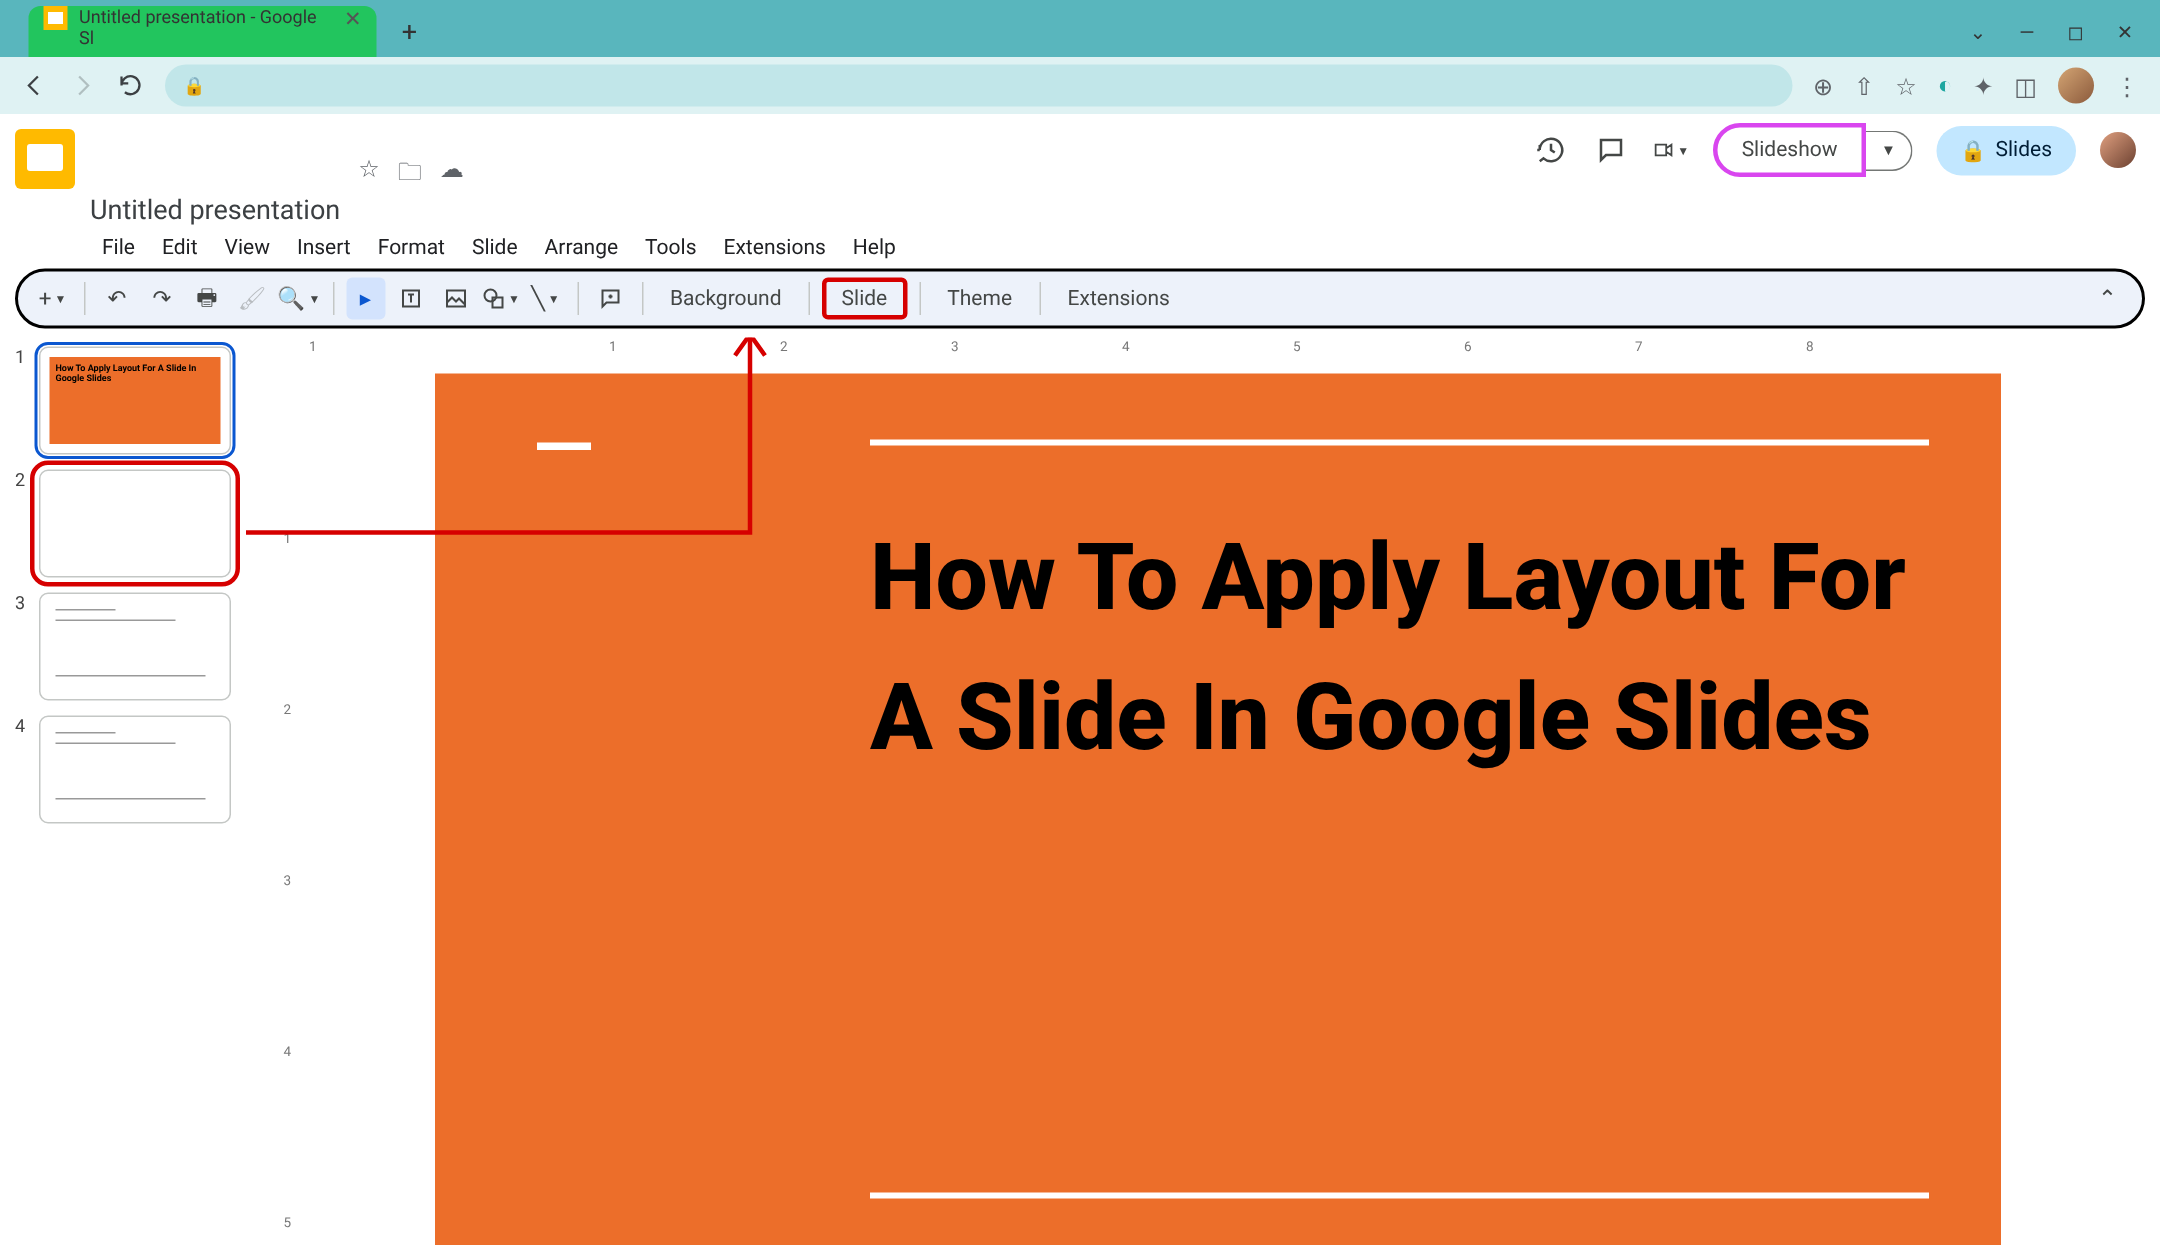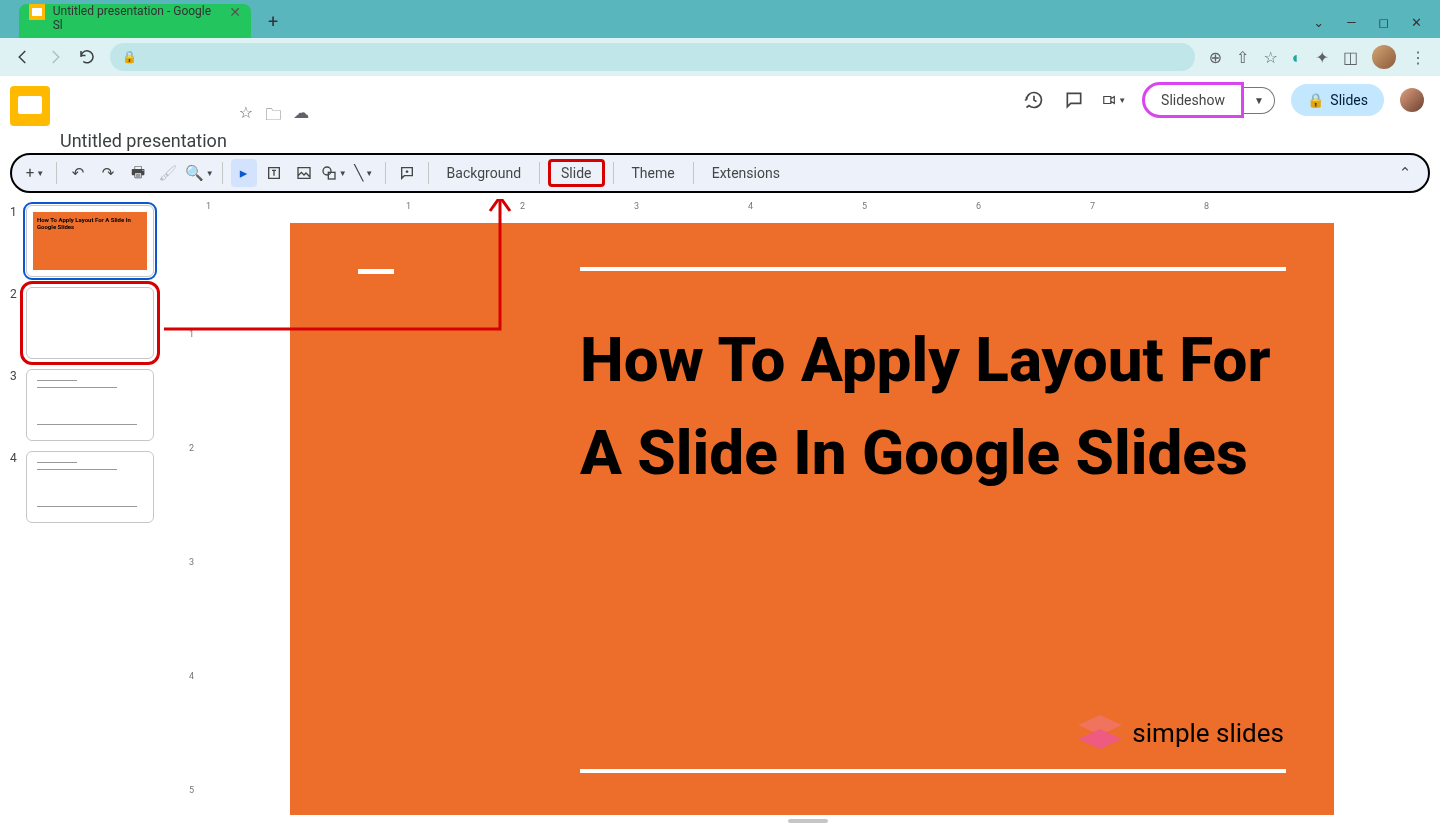--- a/index.html
+++ b/index.html
@@ -134,20 +134,32 @@
   <div class="app-logo"></div>
   <div class="title-area">
     <div class="title-row">
       <span class="doc-title">Untitled presentation</span>
       <div class="title-icons">
         <span>☆</span>
         <span>🗀</span>
         <span>☁</span>
       </div>
     </div>
+    <div class="menubar">
+      <span>File</span>
+      <span>Edit</span>
+      <span>View</span>
+      <span>Insert</span>
+      <span>Format</span>
+      <span>Slide</span>
+      <span>Arrange</span>
+      <span>Tools</span>
+      <span>Extensions</span>
+      <span>Help</span>
+    </div>
   </div>
   <div class="header-right">
     <div class="hr-icon">
       <svg width="20" height="20" viewBox="0 0 24 24">
           <path fill="none" stroke="#444746" stroke-width="2" d="M12 7v5l3 2M3 12a9 9 0 1 1 3 6.7L3 21M3 12H1m2 0v-4"></path>
         </svg>
     </div>
     <div class="hr-icon">
       <svg width="20" height="20" viewBox="0 0 24 24">
           <path fill="none" stroke="#444746" stroke-width="2" d="M4 4h16v12H8l-4 4z"></path>
@@ -268,27 +280,20 @@
         <div class="t" style="left:666px">5</div>
         <div class="t" style="left:780px">6</div>
         <div class="t" style="left:894px">7</div>
         <div class="t" style="left:1008px">8</div>
       </div>
       <div class="canvas-scroll">
         <div class="slide">
           <div class="short-line"></div>
           <div class="top-line"></div>
           <div class="slide-title">How To Apply Layout For A Slide In Google Slides</div>
-          <div class="logo-ss">
-            <svg width="44" height="36" viewBox="0 0 44 36">
-              <path d="M22 0 L44 10 L22 20 L0 10 Z" fill="#f0735d"></path>
-              <path d="M22 14 L44 24 L22 34 L0 24 Z" fill="#ef5b80"></path>
-            </svg>
-            <span>simple slides</span>
-          </div>
           <div class="bot-line"></div>
         </div>
         <div class="canvas-handle"></div>
       </div>
     </div>
   </div>
 
   <svg class="anno-arrow" style="left:0;top:0" width="560" height="340">
     <path d="M 500 0 L 500 130 L 164 130" stroke="#d60000" stroke-width="3" fill="none"></path>
     <path d="M 490 12 L 500 -2 L 510 12" stroke="#d60000" stroke-width="3" fill="none"></path>

